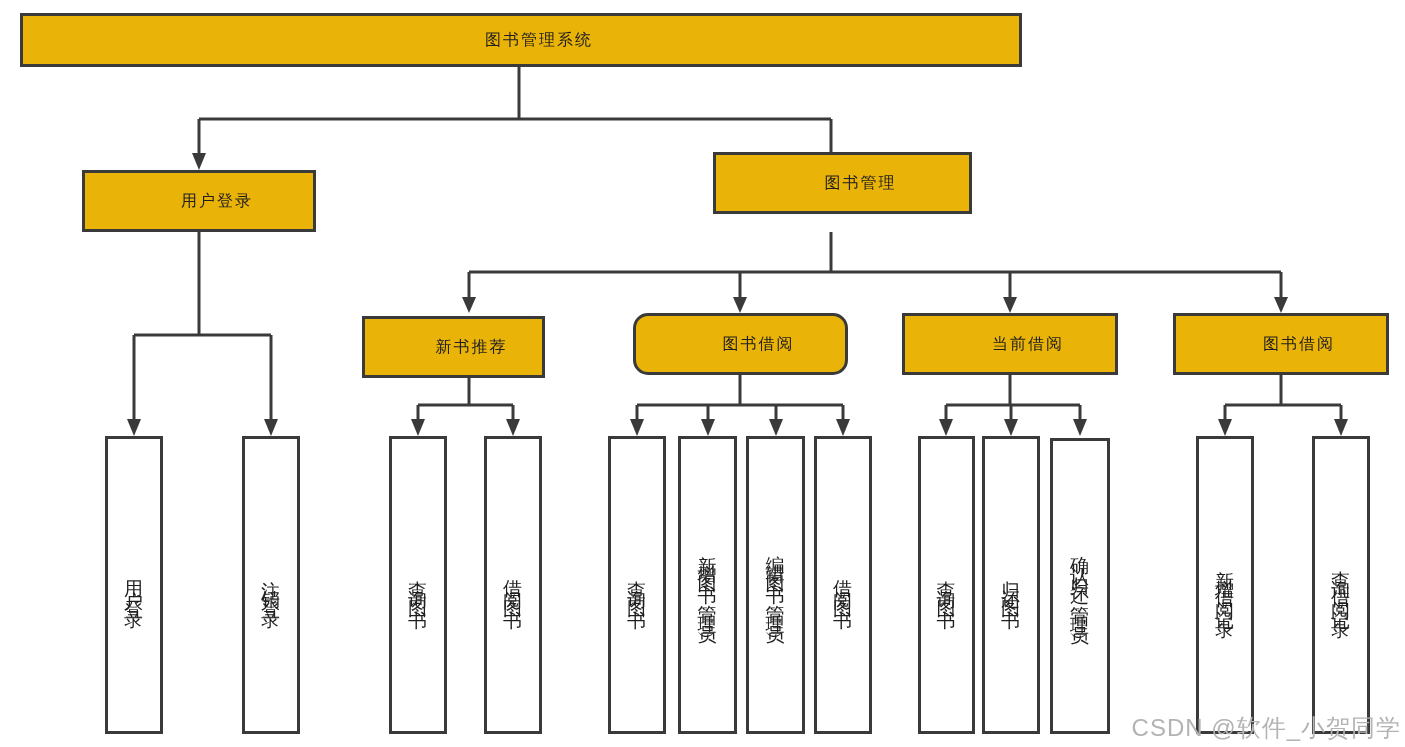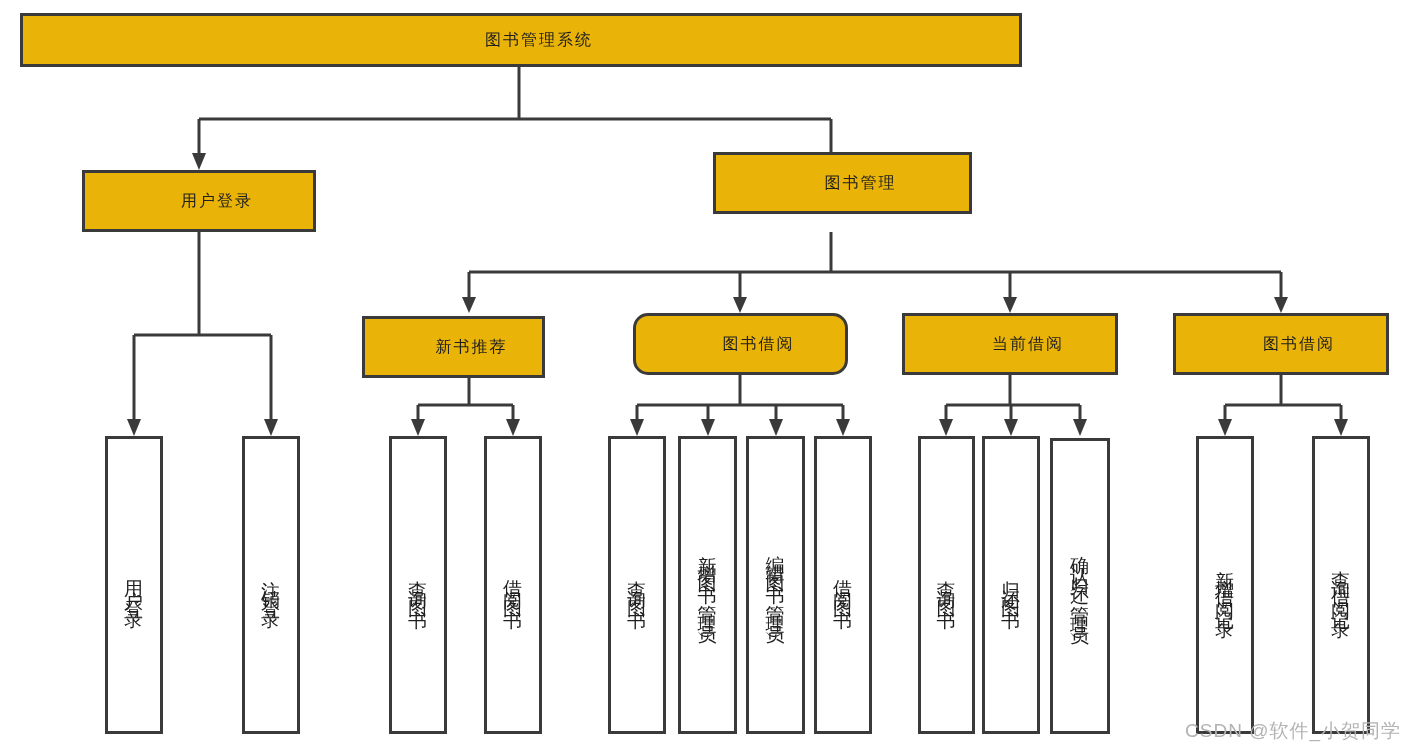--- a/index.html
+++ b/index.html
@@ -33,21 +33,21 @@
     display:flex;align-items:center;justify-content:center;
     color:var(--text);
   }
   .leaf span{
     writing-mode:vertical-rl;
     text-orientation:mixed;
     font-size:19px;line-height:1;letter-spacing:10px;
   }
   .watermark{
     position:absolute;right:4px;bottom:3px;
-    color:var(--wm);font-size:19px;letter-spacing:1px;
+    color:var(--wm);font-size:24px;letter-spacing:1px;
     white-space:nowrap;
   }
 </style>
 </head>
 <body>
 
 <div class="canvas">
 
   <svg class="wires" viewBox="0 0 1405 747">
 

